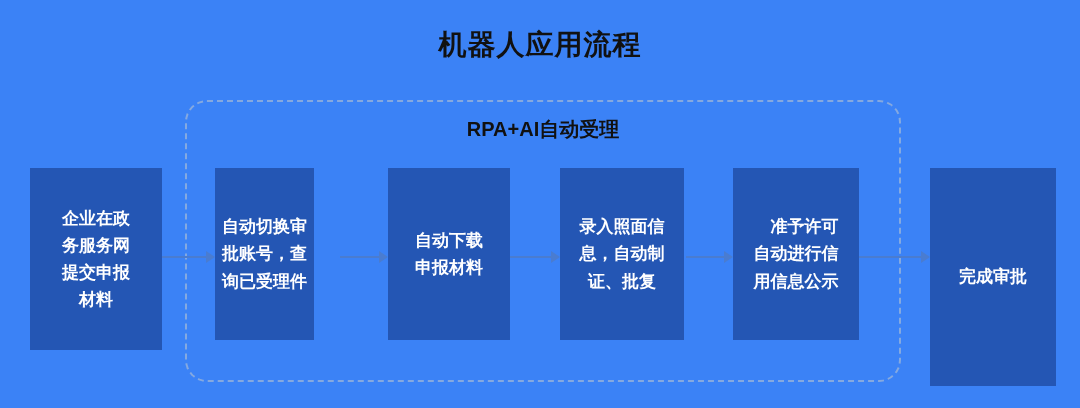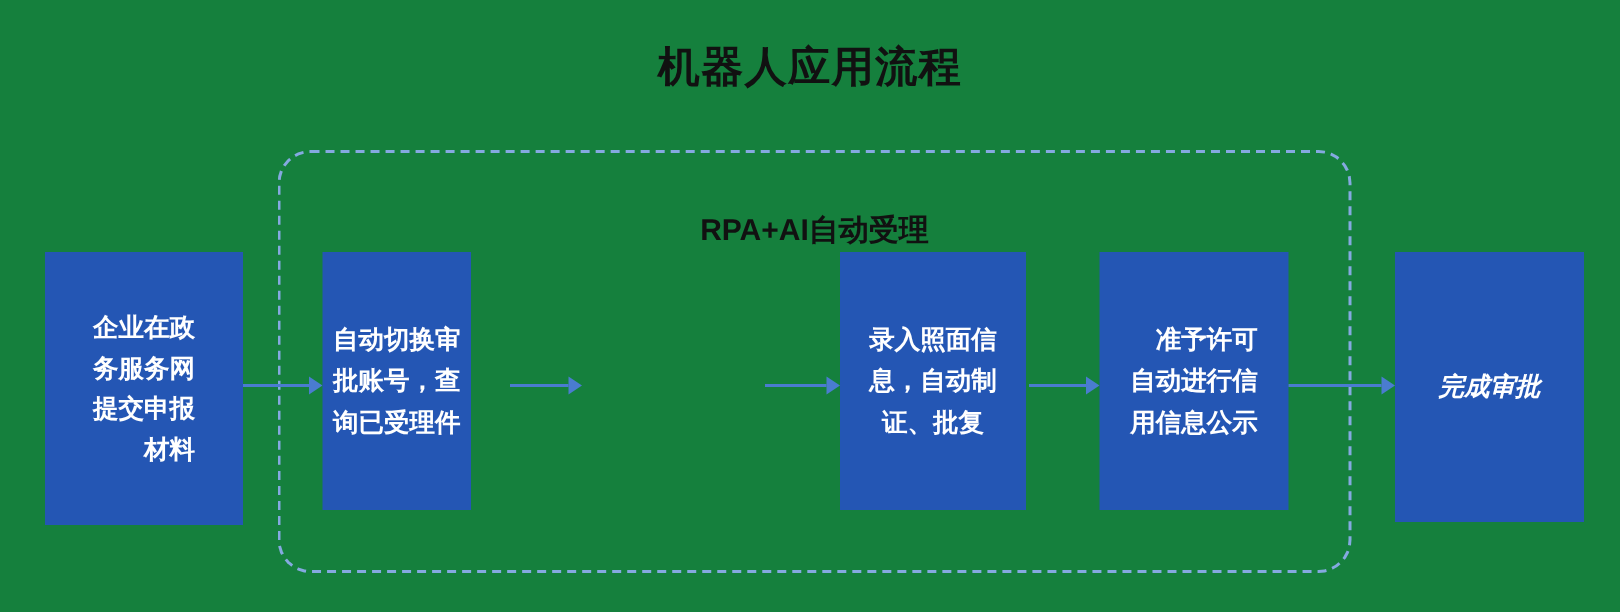--- a/index.html
+++ b/index.html
@@ -5,21 +5,21 @@
   html, body {
     margin: 0;
     padding: 0;
     background: #ffffff;
     font-family: "Liberation Sans", "DejaVu Sans", sans-serif;
   }
   .canvas {
     position: relative;
     width: 1080px;
     height: 408px;
-    background: #15803d;
+    background: #3b82f6;
     overflow: hidden;
   }
   .diagram-title {
     position: absolute;
     left: 0;
     right: 0;
     top: 26px;
     text-align: center;
     font-size: 28px;
     font-weight: bold;
@@ -38,43 +38,42 @@
   }
   .rpa-group-label {
     position: absolute;
     left: 185px;
     top: 116px;
     width: 716px;
     text-align: center;
     font-size: 20px;
     font-weight: bold;
     color: #111111;
-    margin-top: 24px;
   }
   .step {
     position: absolute;
     background: #2456b4;
     color: #ffffff;
     display: flex;
     align-items: center;
     justify-content: center;
     text-align: center;
     font-size: 17px;
     font-weight: bold;
     line-height: 1.6;
     white-space: pre-line;
     box-sizing: border-box;
     padding: 4px;
   }
-  .step-1 { left: 30px;  top: 168px; width: 132px; height: 182px; text-align: right; }
+  .step-1 { left: 30px;  top: 168px; width: 132px; height: 182px; }
   .step-2 { left: 215px; top: 168px; width: 99px; height: 172px; }
   .step-3 { left: 388px; top: 168px; width: 122px; height: 172px; }
   .step-4 { left: 560px; top: 168px; width: 124px; height: 172px; }
   .step-5 { left: 733px; top: 168px; width: 126px; height: 172px; text-align: right; }
-  .step-6 { left: 930px; top: 168px; width: 126px; height: 180px; font-style: italic; }
+  .step-6 { left: 930px; top: 168px; width: 126px; height: 218px; }
   .arrow {
     position: absolute;
     height: 2px;
     background: #4a7cd0;
     top: 256px;
   }
   .arrow::after {
     content: "";
     position: absolute;
     right: -9px;
@@ -112,20 +111,24 @@
   <div class="arrow arrow-1"></div>
 
   <div class="step step-2">
     <span>自动切换审
 批账号，查
 询已受理件</span>
   </div>
 
   <div class="arrow arrow-2"></div>
 
+  <div class="step step-3">
+    <span>自动下载
+申报材料</span>
+  </div>
 
   <div class="arrow arrow-3"></div>
 
   <div class="step step-4">
     <span>录入照面信
 息，自动制
 证、批复</span>
   </div>
 
   <div class="arrow arrow-4"></div>

